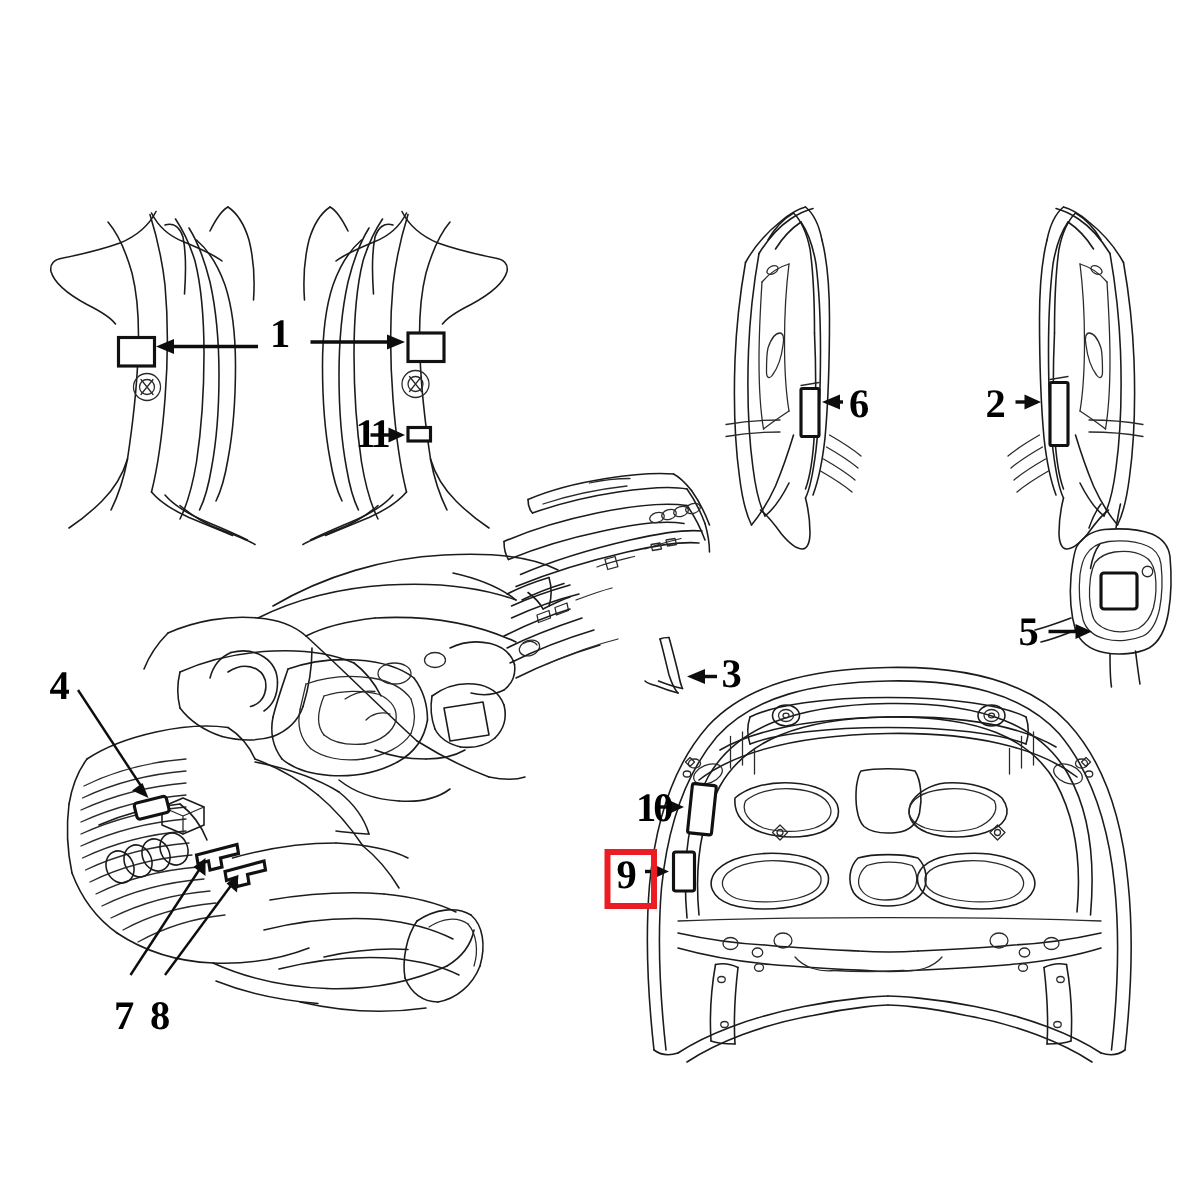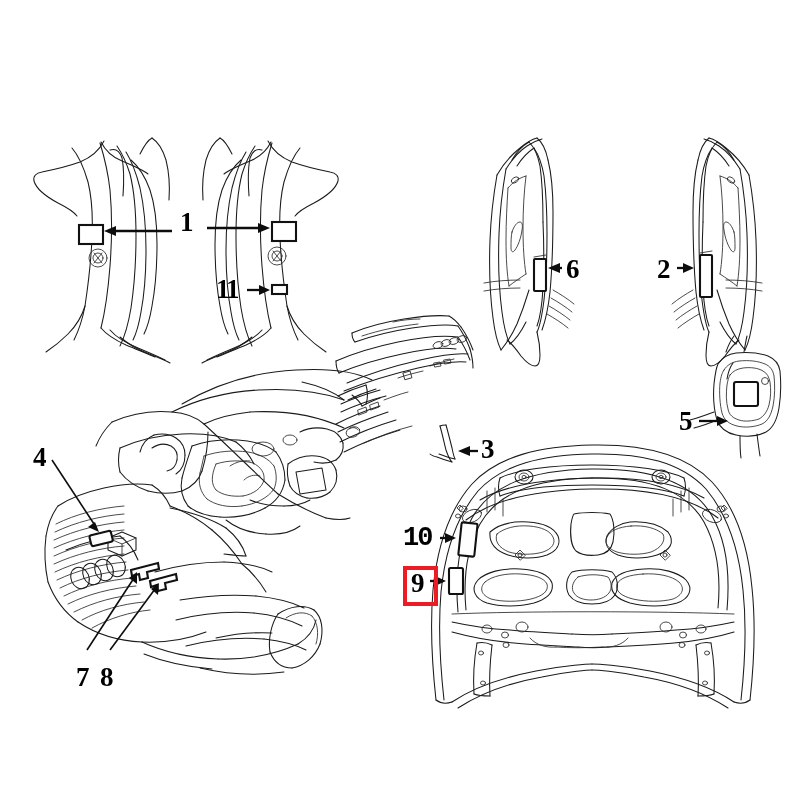--- a/index.html
+++ b/index.html
@@ -61,21 +61,21 @@
     position: absolute;
     font-family: "Liberation Serif", serif;
     font-size: 27px;
     font-weight: 700;
     color: #000000;
     line-height: 1;
     letter-spacing: -0.5px;
     white-space: nowrap;
     user-select: none;
   }
-  .callout.small-gap { letter-spacing: -2px; }
+  .callout.small-gap { letter-spacing: -2px; margin-left: 21px; }
   .highlight-box {
     position: absolute;
     box-sizing: border-box;
     border: 4px solid #ec1c24;
     background: transparent;
   }
 </style>
 </head>
 <body>
 
@@ -584,16 +584,16 @@
 
   <div class="callout" style="left:180px; top:209px;">1</div>
   <div class="callout small-gap" style="left:216px; top:276px;">11</div>
   <div class="callout" style="left:566px; top:256px;">6</div>
   <div class="callout" style="left:657px; top:256px;">2</div>
   <div class="callout" style="left:481px; top:436px;">3</div>
   <div class="callout" style="left:679px; top:408px;">5</div>
   <div class="callout" style="left:33px;  top:444px;">4</div>
   <div class="callout" style="left:76px;  top:664px;">7</div>
   <div class="callout" style="left:100px; top:664px;">8</div>
-  <div class="callout small-gap" style="left:403px; top:525px;font-family:Liberation Mono, monospace;">10</div>
+  <div class="callout small-gap" style="left:403px; top:525px;">10</div>
   <div class="callout" style="left:411px; top:570px;">9</div>
 
 </div>
 
 </body></html>

